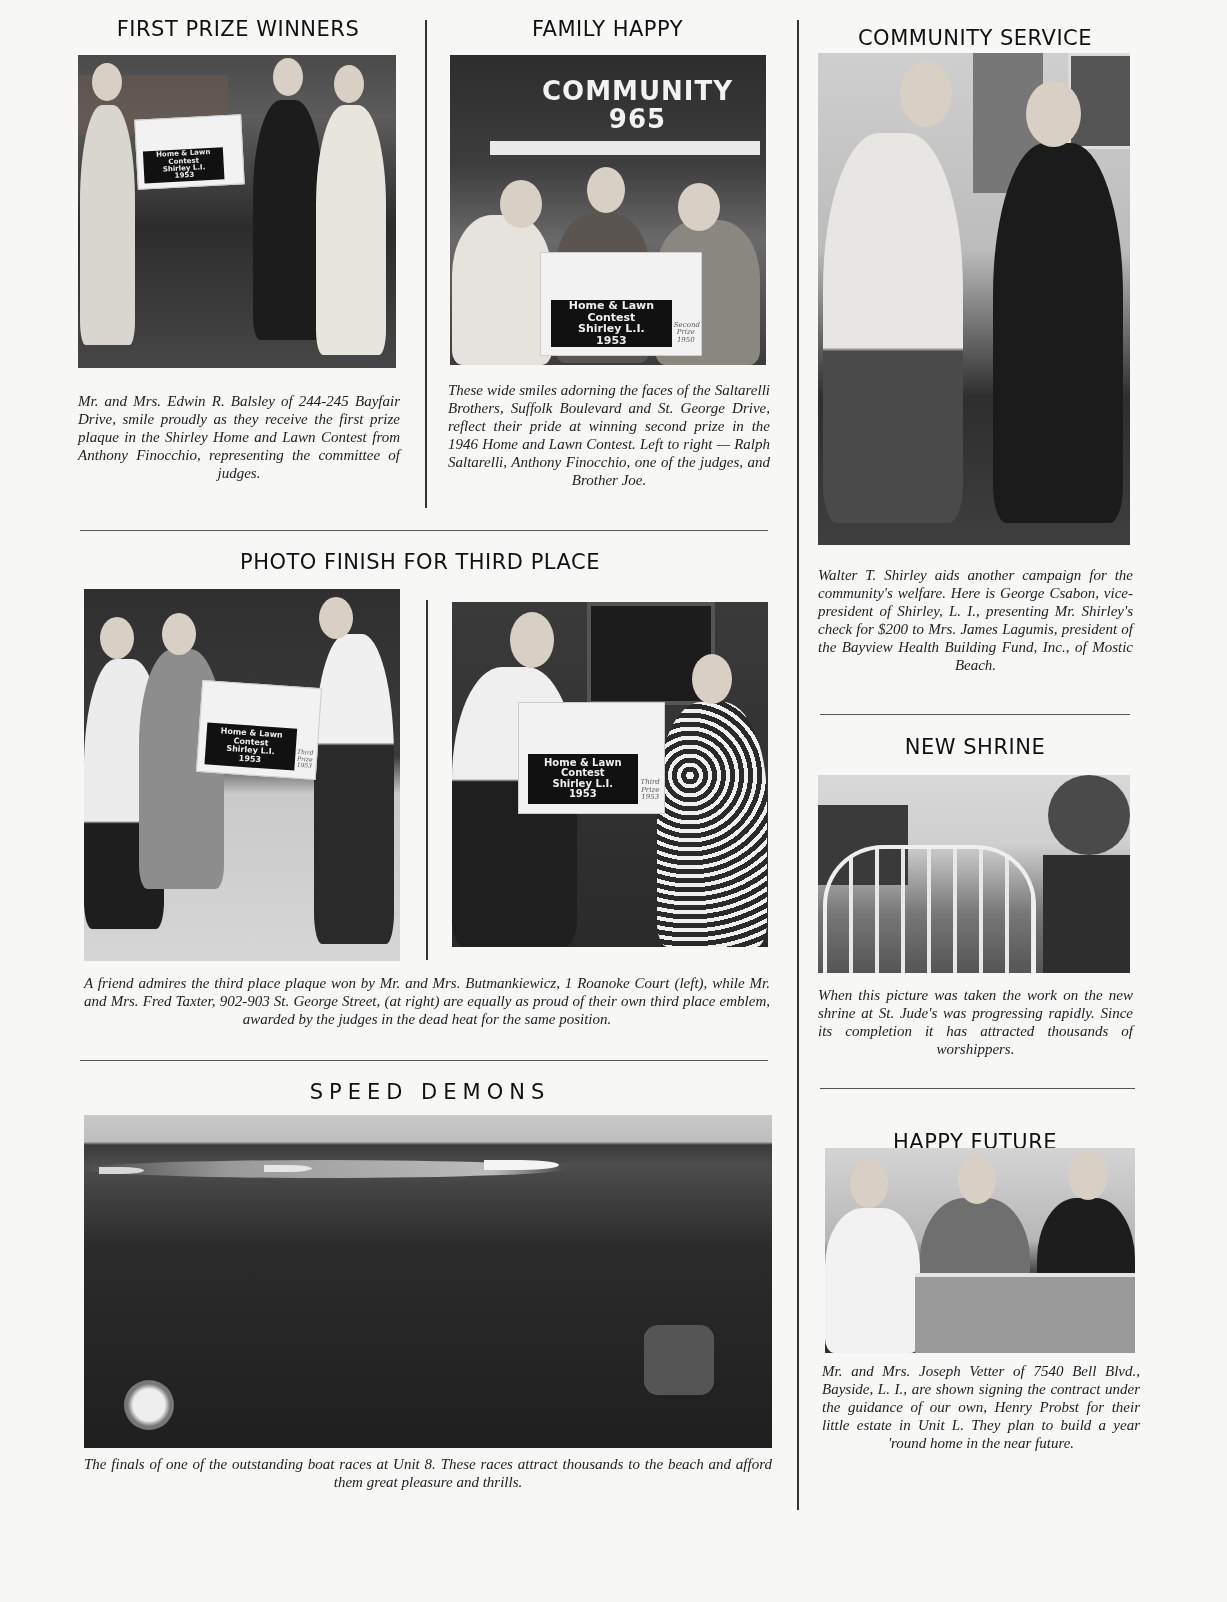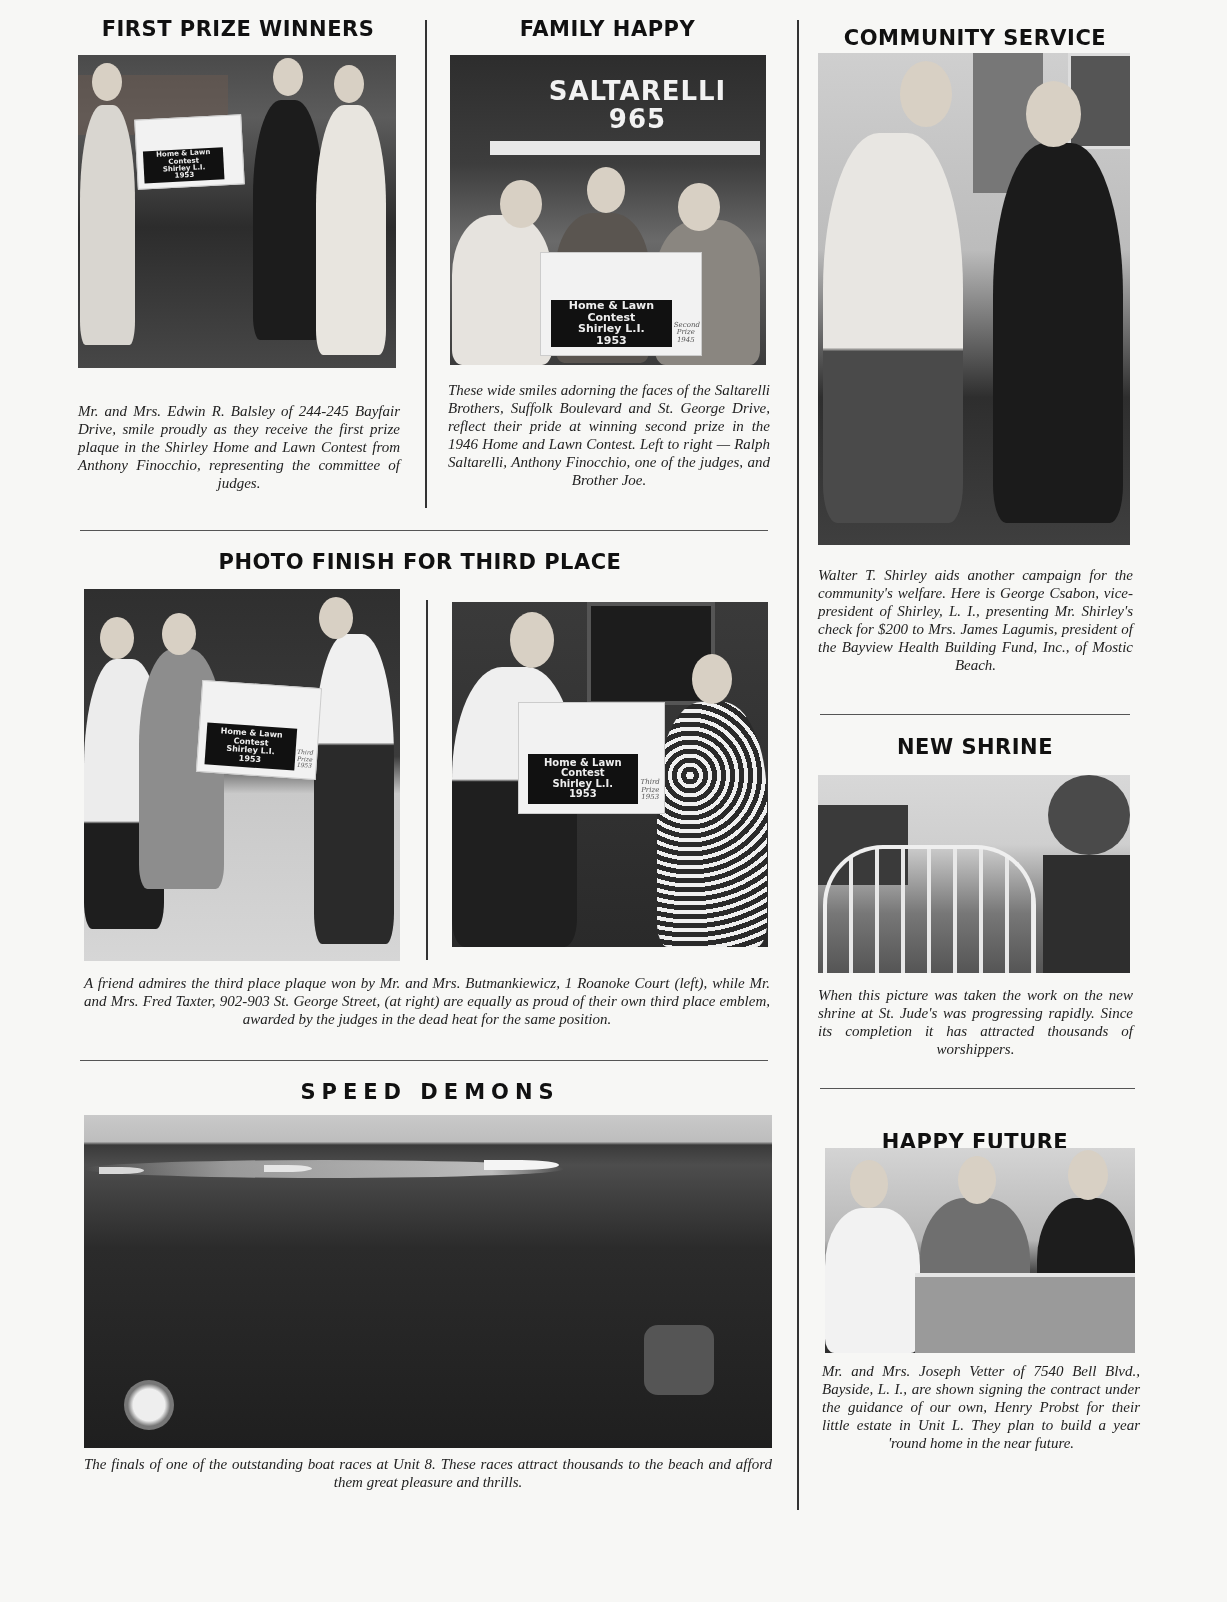--- a/index.html
+++ b/index.html
@@ -1,18 +1,18 @@
 <!DOCTYPE html>
 <html><head>
 <meta charset="utf-8">
 <style>
   html,body{margin:0;padding:0;}
   body{width:1227px;height:1602px;background:#f7f7f5;position:relative;overflow:hidden;font-family:"DejaVu Serif","Liberation Serif",serif;color:#1a1a1a;}
   .abs{position:absolute;}
-  .hd{position:absolute;font-family:"DejaVu Sans","Liberation Sans",sans-serif;font-weight:bold;font-size:21px;letter-spacing:0.5px;text-align:center;color:#111;white-space:nowrap;}
+  .hd{position:absolute;font-family:"DejaVu Sans","Liberation Sans",sans-serif;font-weight:normal;font-size:21px;letter-spacing:0.5px;text-align:center;color:#111;white-space:nowrap;}
   .hd.wide{letter-spacing:6px;}
   .cap{position:absolute;font-family:"Liberation Serif","DejaVu Serif",serif;font-style:italic;font-size:15px;line-height:18px;text-align:justify;text-align-last:center;color:#222;}
   .photo{position:absolute;background:#3a3a3a;overflow:hidden;}
   .vrule{position:absolute;width:1.5px;background:#333;}
   .hrule{position:absolute;height:1px;background:#555;}
   .plaque{position:absolute;background:#f2f2f2;border:1px solid #ccc;}
   .plaque .blk{position:absolute;left:6%;right:18%;bottom:8%;height:46%;background:#111;color:#eee;font-family:"DejaVu Sans",sans-serif;font-weight:bold;text-align:center;line-height:1.05;display:flex;flex-direction:column;justify-content:center;}
   .plaque .side{position:absolute;right:2%;bottom:10%;width:15%;font-family:"DejaVu Serif",serif;font-style:italic;color:#555;text-align:center;line-height:1.1;}
   .fig{position:absolute;border-radius:40% 40% 10% 10%;}
   .head{position:absolute;border-radius:50%;background:#d8d0c4;}
@@ -35,43 +35,43 @@
   <div class="head" style="left:256px;top:10px;width:30px;height:38px;"></div>
   <div class="plaque" style="left:58px;top:62px;width:105px;height:68px;transform:rotate(-3deg);font-size:7px;">
     <div class="blk">
         <span>Home &amp; Lawn</span>
         <span>Contest</span>
         <span>Shirley L.I.</span>
         <span>1953</span>
       </div>
   </div>
 </div>
-<div class="cap" style="left:78px;top:402px;width:322px;">Mr. and Mrs. Edwin R. Balsley of 244-245 Bayfair Drive, smile proudly as they receive the first prize plaque in the Shirley Home and Lawn Contest from Anthony Finocchio, representing the committee of judges.</div>
+<div class="cap" style="left:78px;top:392px;width:322px;">Mr. and Mrs. Edwin R. Balsley of 244-245 Bayfair Drive, smile proudly as they receive the first prize plaque in the Shirley Home and Lawn Contest from Anthony Finocchio, representing the committee of judges.</div>
 
 <div class="hd" style="left:450px;top:17px;width:315px;">FAMILY HAPPY</div>
 <div class="photo" style="left:450px;top:55px;width:316px;height:310px;background:linear-gradient(180deg,#2d2d2d 0%,#3d3d3d 35%,#6a6a6a 60%,#3b3b3b 100%);">
   <div class="abs" style="left:80px;top:22px;width:215px;text-align:center;font-family:'DejaVu Sans',sans-serif;font-weight:bold;color:#f2f2f2;font-size:26px;letter-spacing:1px;line-height:28px;">
-    <div>SALTARELLI</div>
+    <div>COMMUNITY</div>
     <div>965</div>
   </div>
   <div class="abs" style="left:40px;top:86px;width:270px;height:14px;background:#e9e9e9;"></div>
   <div class="fig" style="left:2px;top:160px;width:100px;height:150px;background:#e6e3de;"></div>
   <div class="head" style="left:50px;top:125px;width:42px;height:48px;"></div>
   <div class="fig" style="left:105px;top:158px;width:95px;height:150px;background:#5a5550;"></div>
   <div class="head" style="left:137px;top:112px;width:38px;height:46px;"></div>
   <div class="fig" style="left:205px;top:165px;width:105px;height:145px;background:#8a8680;"></div>
   <div class="head" style="left:228px;top:128px;width:42px;height:48px;"></div>
   <div class="plaque" style="left:90px;top:197px;width:160px;height:102px;font-size:11px;">
     <div class="blk">
         <span>Home &amp; Lawn</span>
         <span>Contest</span>
         <span>Shirley L.I.</span>
         <span>1953</span>
       </div>
-    <div class="side" style="font-size:7px;">Second Prize 1945</div>
+    <div class="side" style="font-size:7px;">Second Prize 1950</div>
   </div>
 </div>
 <div class="cap" style="left:448px;top:381px;width:322px;">These wide smiles adorning the faces of the Saltarelli Brothers, Suffolk Boulevard and St. George Drive, reflect their pride at winning second prize in the 1946 Home and Lawn Contest. Left to right — Ralph Saltarelli, Anthony Finocchio, one of the judges, and Brother Joe.</div>
 
 <div class="hd" style="left:820px;top:26px;width:310px;">COMMUNITY SERVICE</div>
 <div class="photo" style="left:818px;top:53px;width:312px;height:492px;background:linear-gradient(180deg,#cfcfcf 0%,#bcbcbc 40%,#2e2e2e 70%,#3f3f3f 100%);">
   <div class="abs" style="left:155px;top:0;width:70px;height:140px;background:#777;"></div>
   <div class="abs" style="left:250px;top:0;width:62px;height:90px;background:#555;border:3px solid #ddd;"></div>
   <div class="fig" style="left:5px;top:80px;width:140px;height:390px;background:linear-gradient(180deg,#e8e6e2 0%,#e8e6e2 55%,#4a4a4a 56%,#4a4a4a 100%);"></div>
   <div class="head" style="left:82px;top:8px;width:52px;height:66px;"></div>

